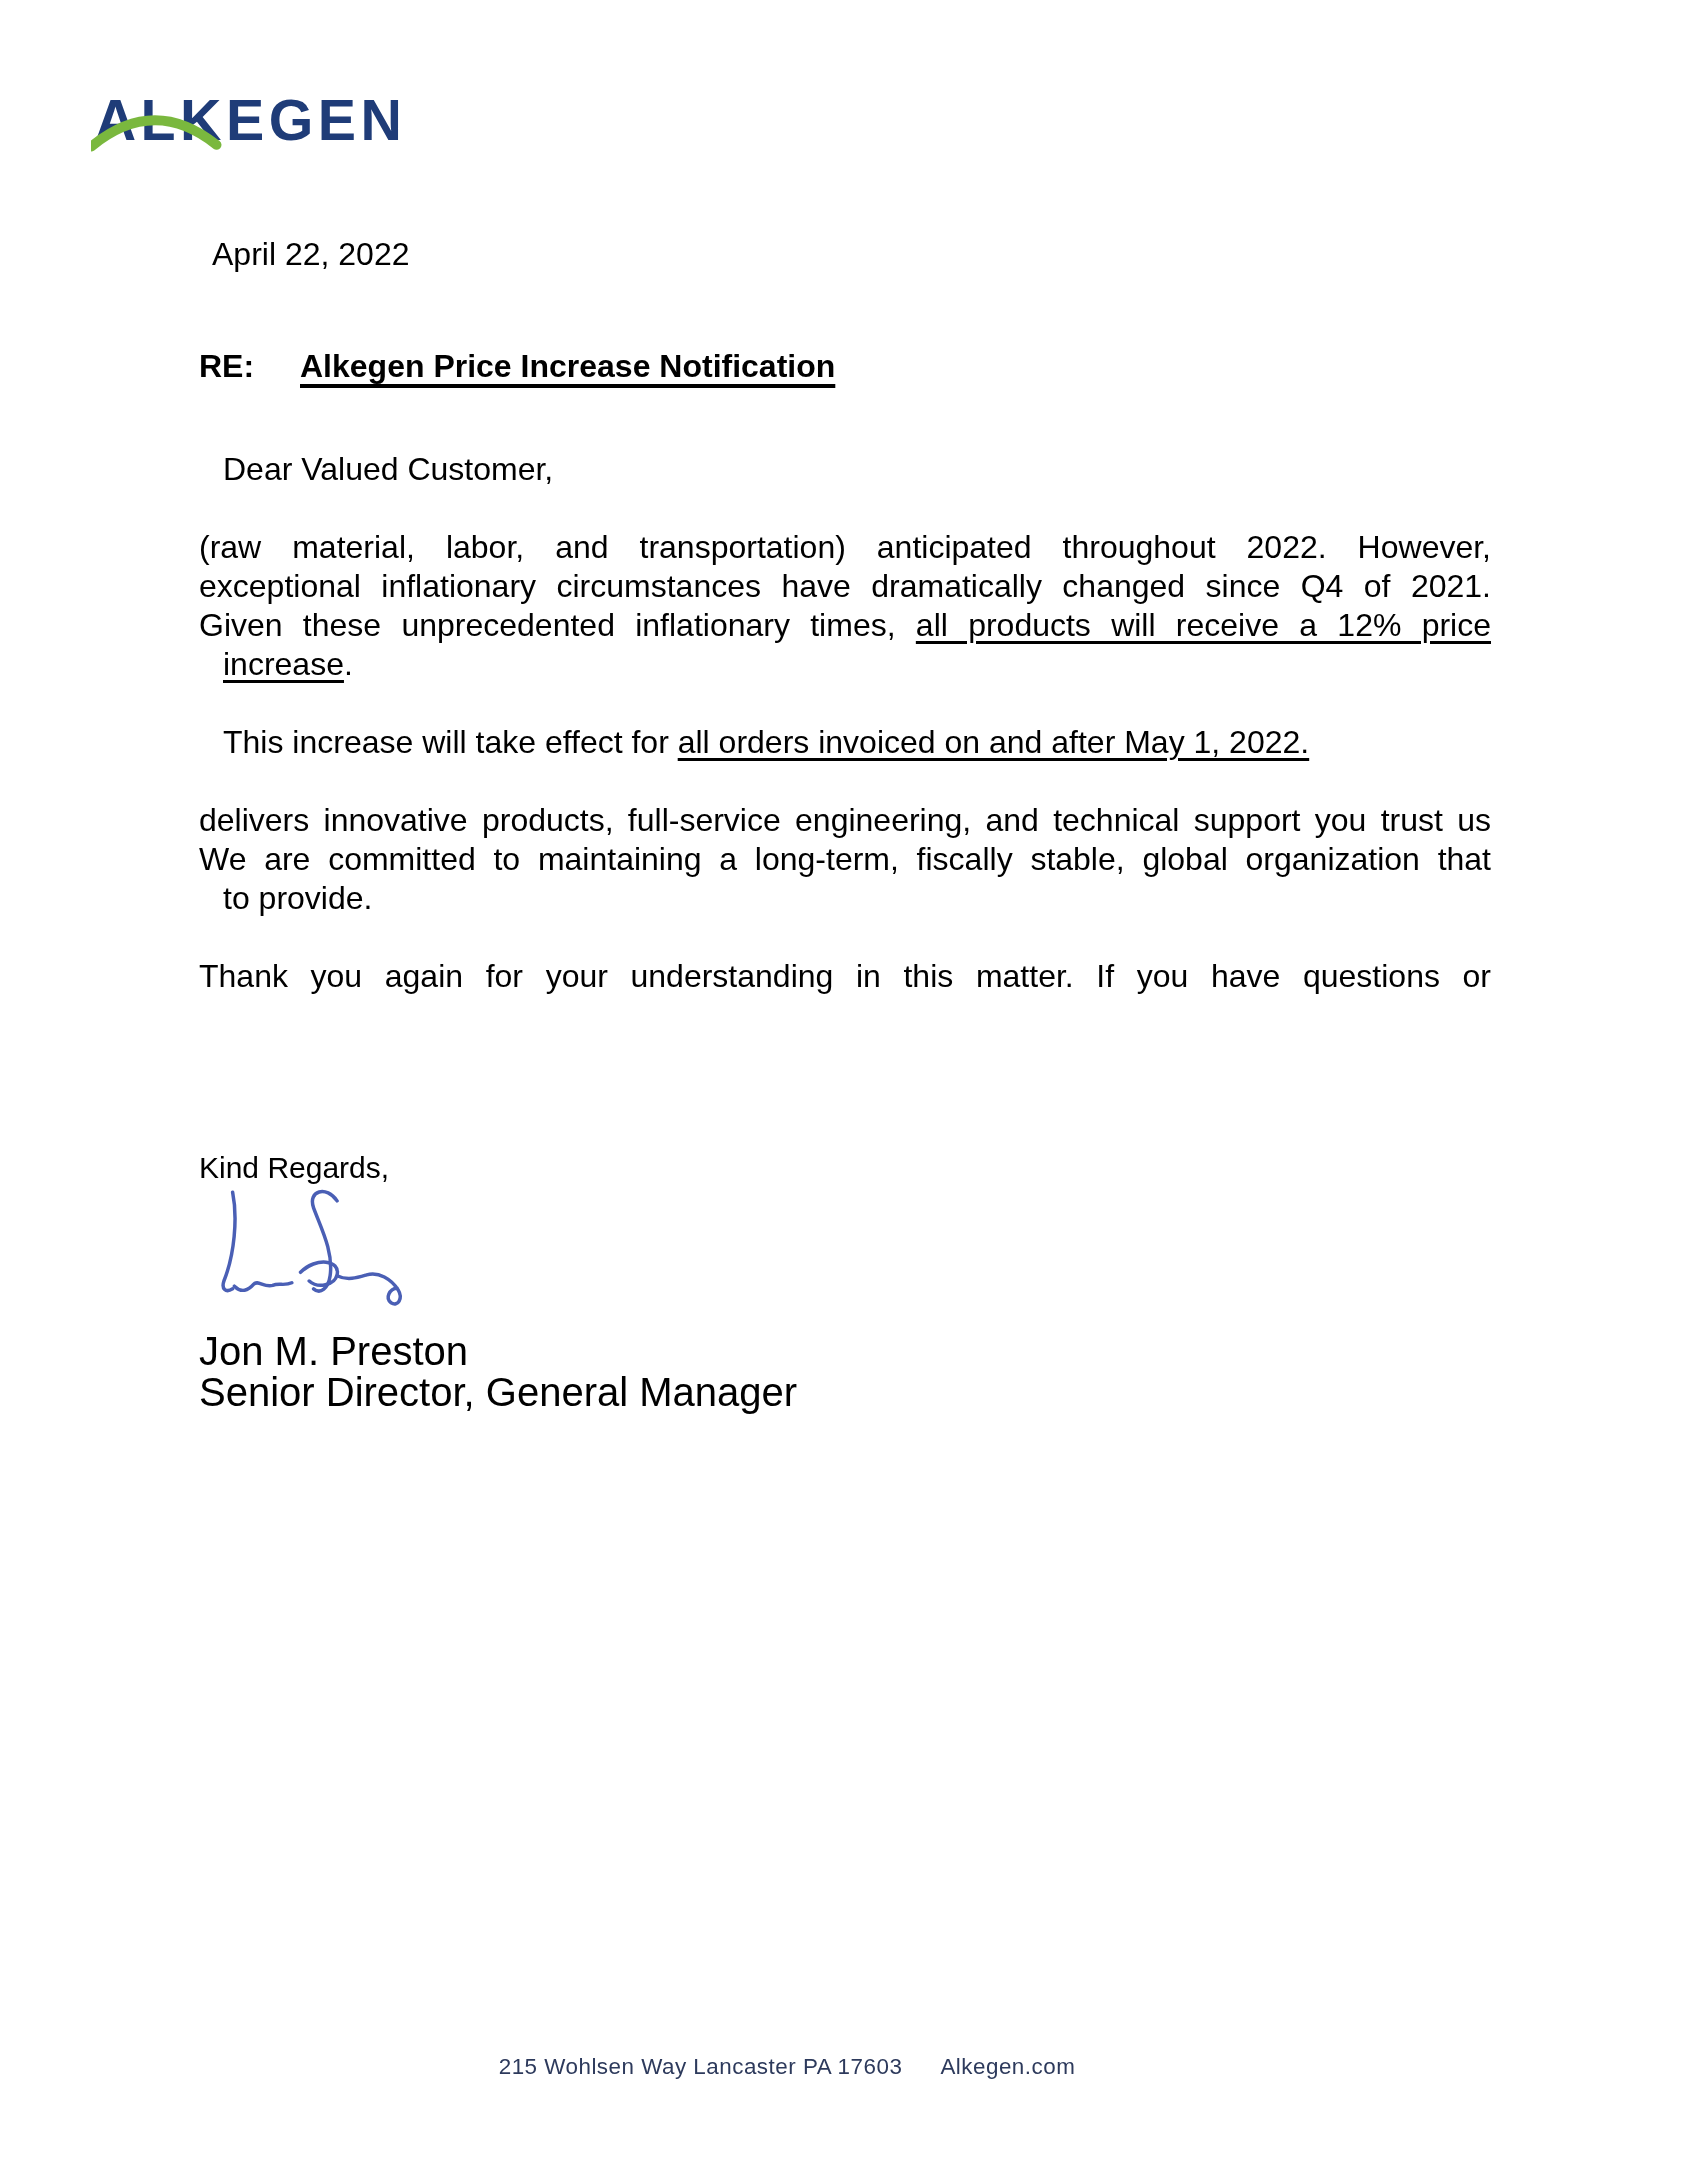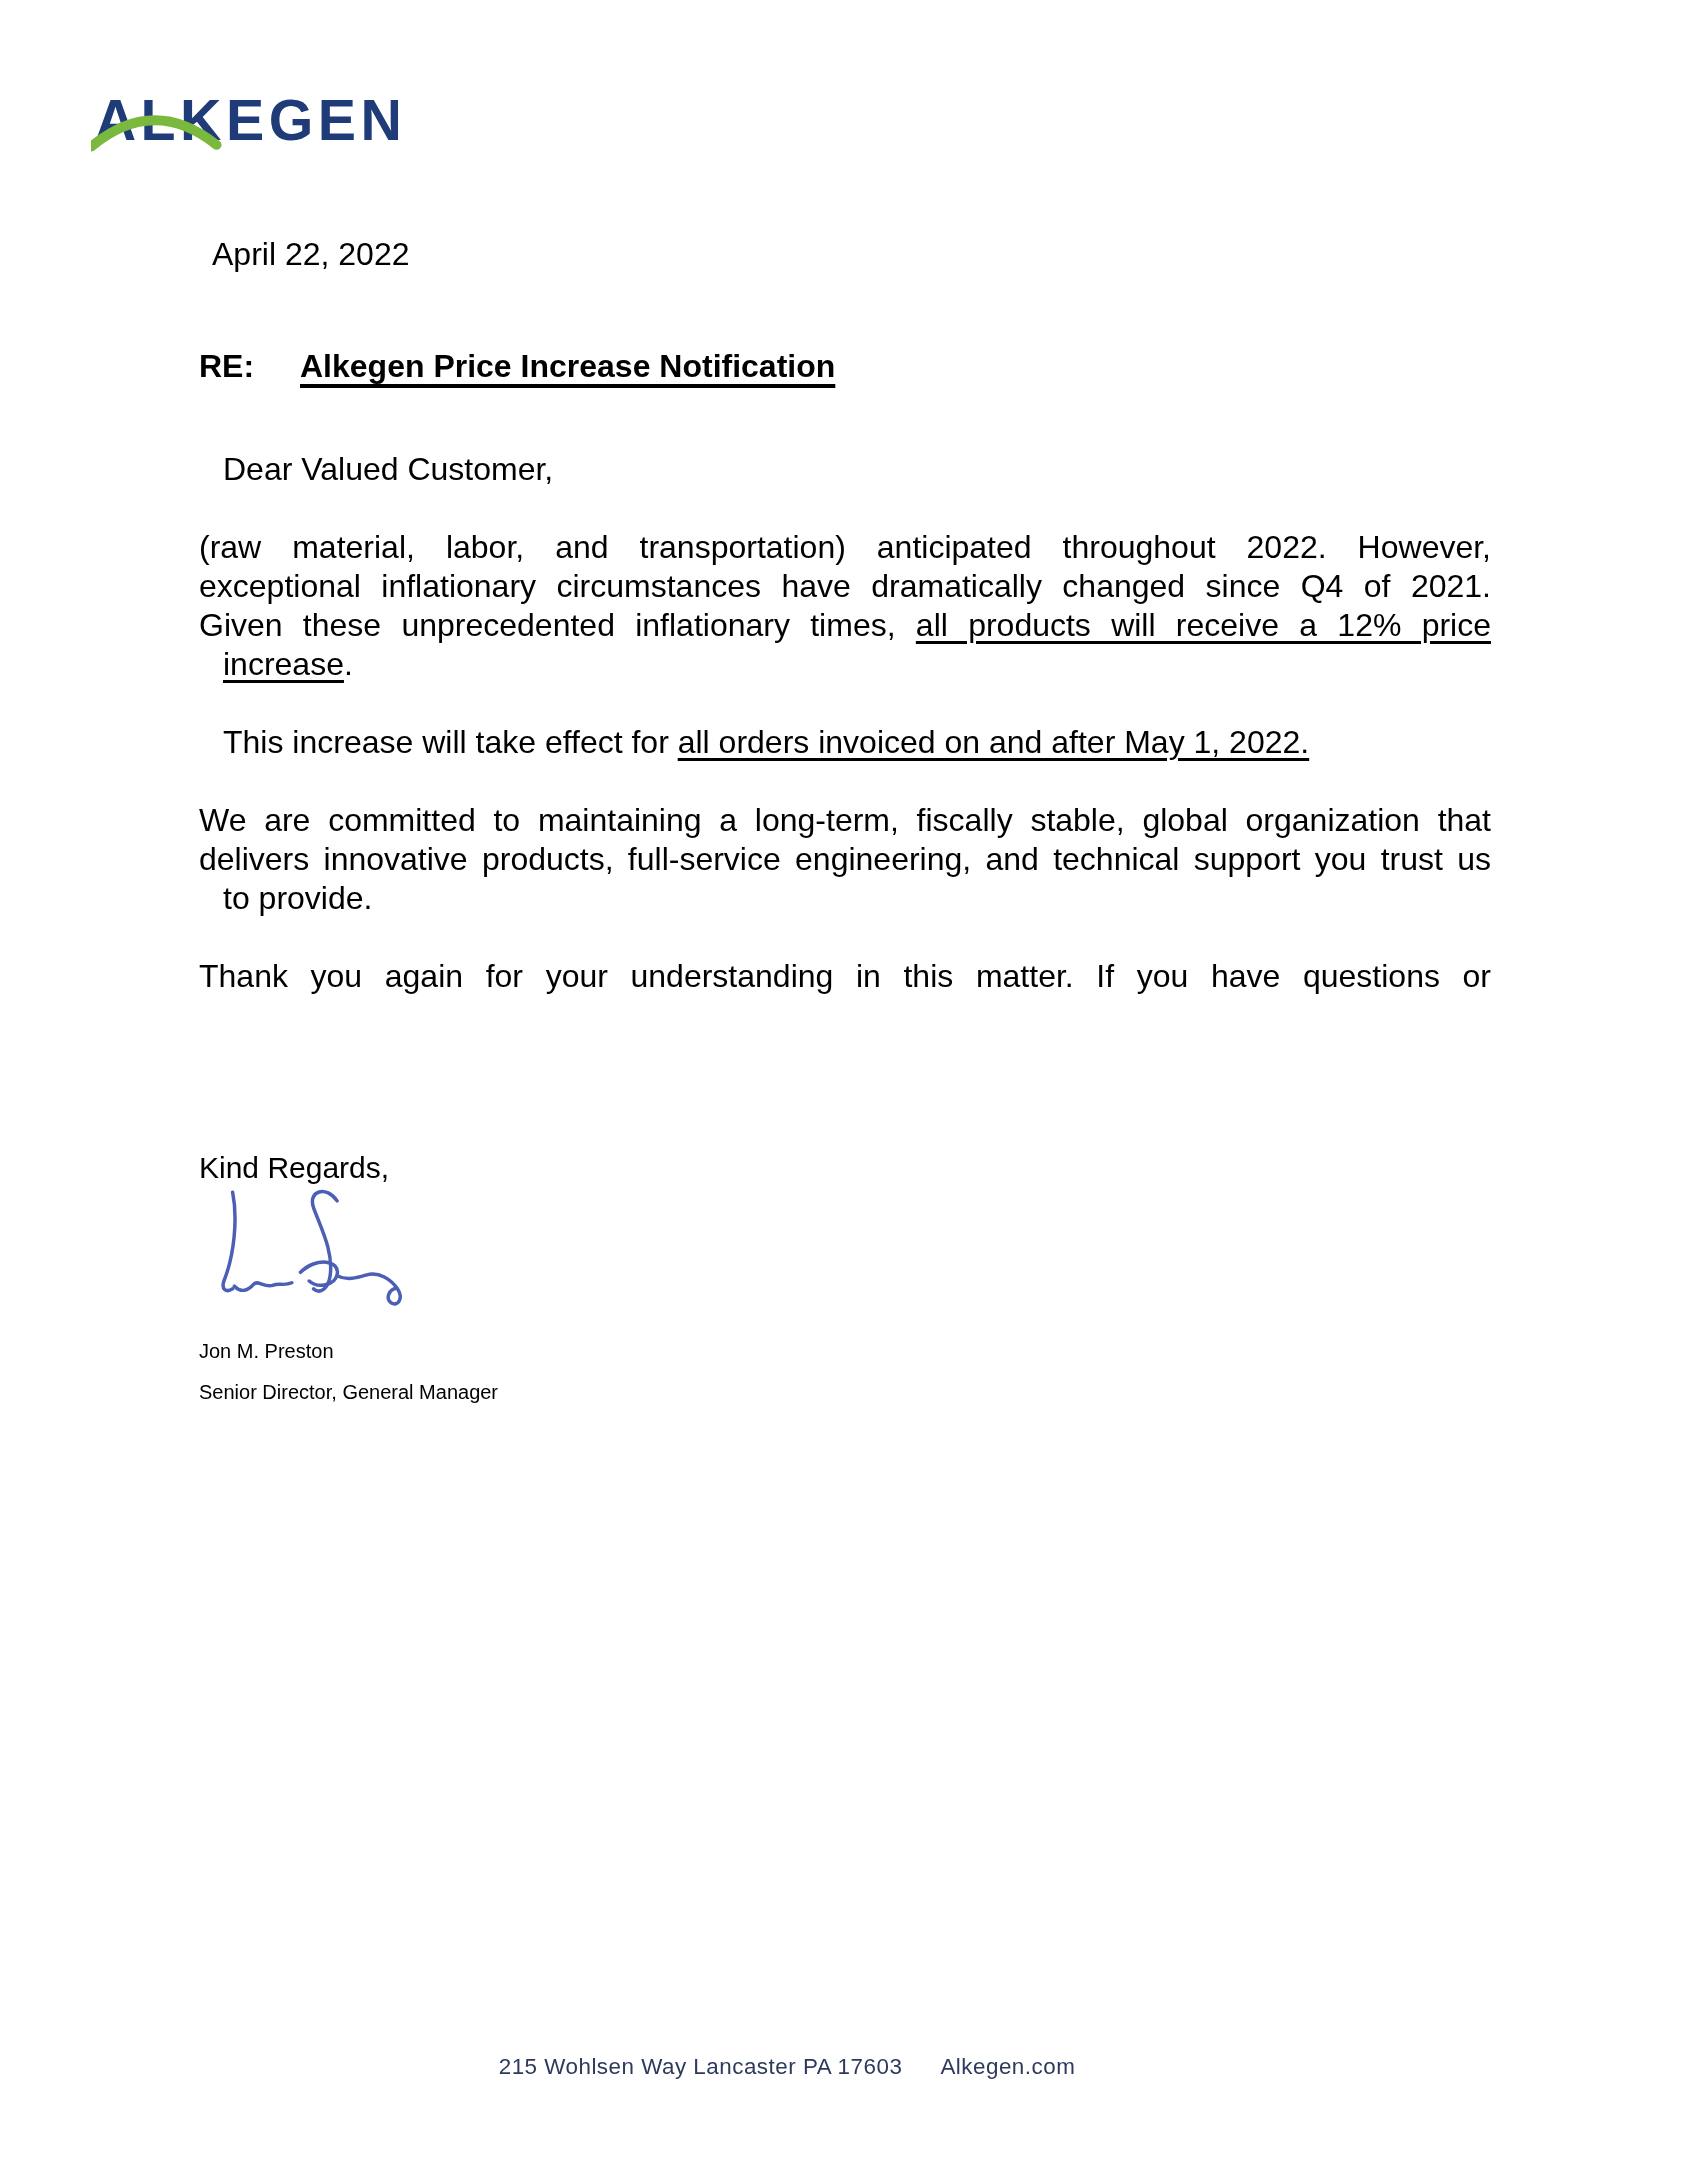--- a/index.html
+++ b/index.html
@@ -35,21 +35,21 @@
   .jline::after { content: ""; display: inline-block; width: 100%; height: 0; }
   .gap   { height: 39px; }
   .u {
     text-decoration: underline;
     text-decoration-thickness: 2.7px;
     text-underline-offset: 5.4px;
   }
 
   .closing { left: 199px; top: 1148px; font-size: 30px; line-height: 39px; }
   .signature { left: 199px; top: 1180px; width: 210px; height: 148px; }
-  .signer { left: 199px; top: 1331px; font-size: 20px; line-height: 41px; }
+  .signer { left: 199px; top: 1331px; font-size: 40px; line-height: 41px; }
 
   .footer {
     left: 0; top: 2054px; width: 1574px;
     text-align: center;
     font-size: 22.4px;
     letter-spacing: 0.5px;
     color: #2d3a5c;
   }
   .footer .site { margin-left: 38px; }
 </style>
@@ -84,22 +84,22 @@
       <div class="line"><span class="u">increase</span><span>.</span></div>
     </div>
     <div class="gap"></div>
 
     <div>
       <div class="line"><span>This increase will take effect for </span><span class="u">all orders invoiced on and after May 1, 2022.</span></div>
     </div>
     <div class="gap"></div>
 
     <div>
+      <div class="jline">delivers innovative products, full-service engineering, and technical support you trust us</div>
       <div class="jline">We are committed to maintaining a long-term, fiscally stable, global organization that</div>
-      <div class="jline">delivers innovative products, full-service engineering, and technical support you trust us</div>
       <div class="line">to provide.</div>
     </div>
     <div class="gap"></div>
 
     <div>
       <div class="jline">Thank you again for your understanding in this matter.  If you have questions or</div>
     </div>
 
   </div>
 

